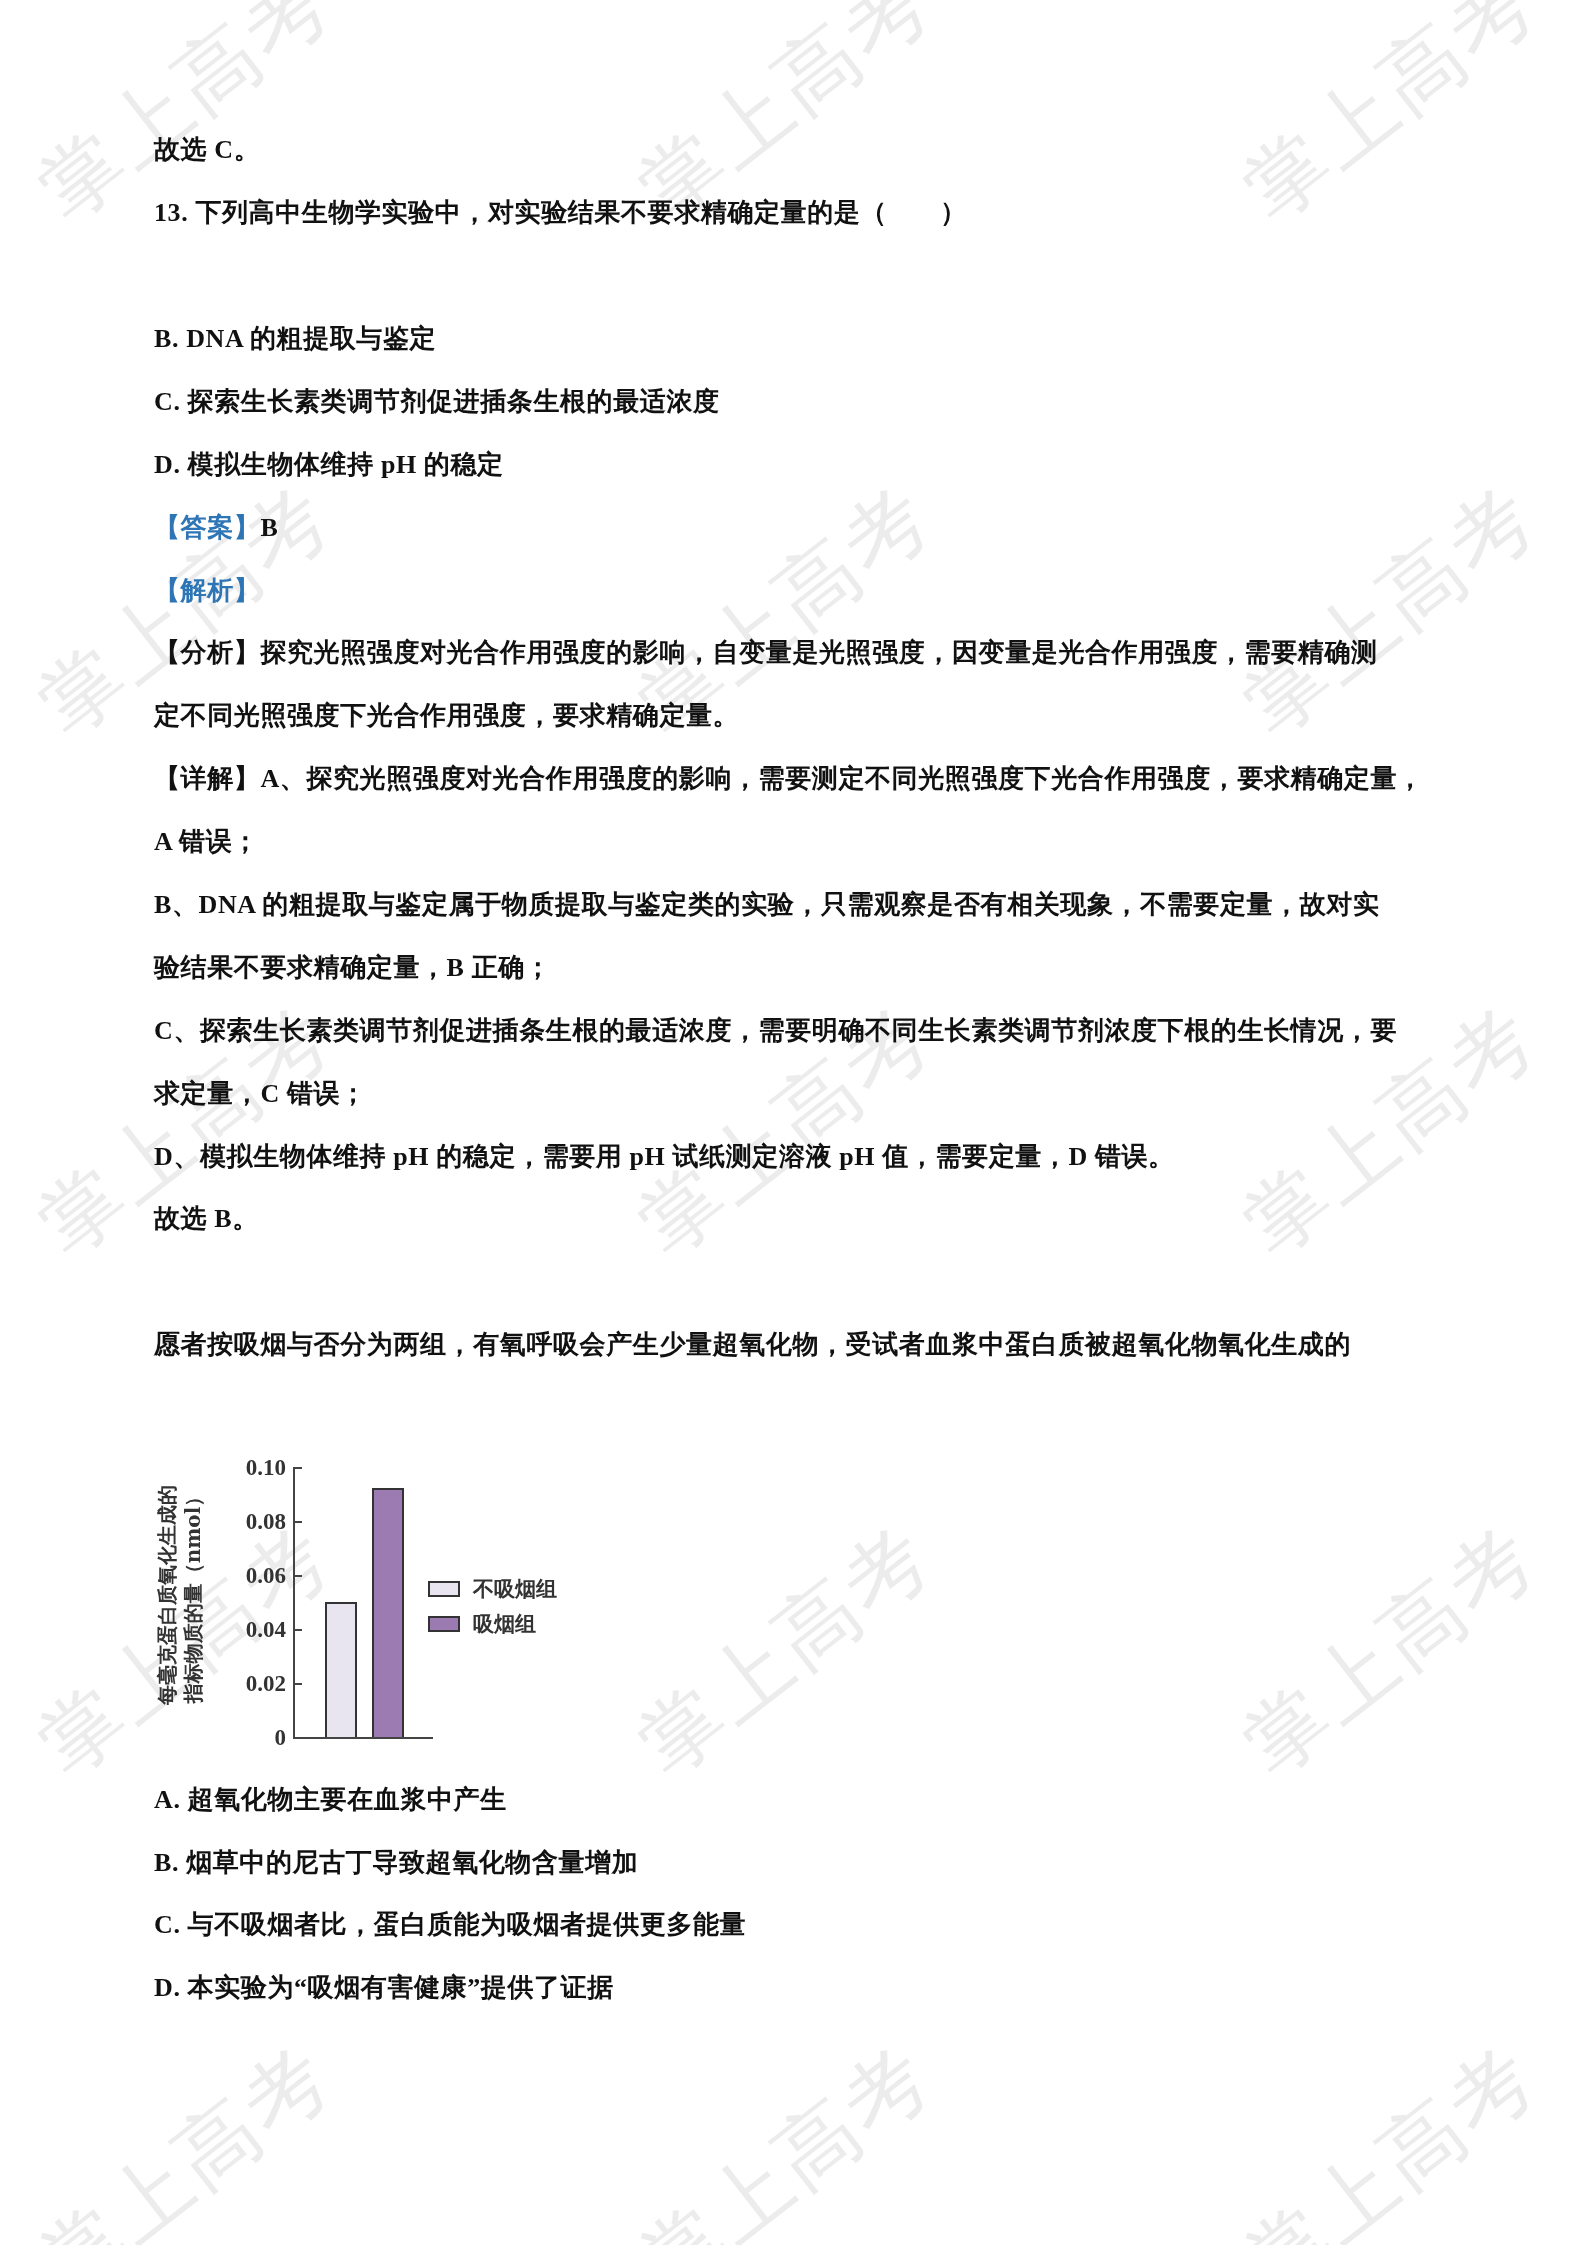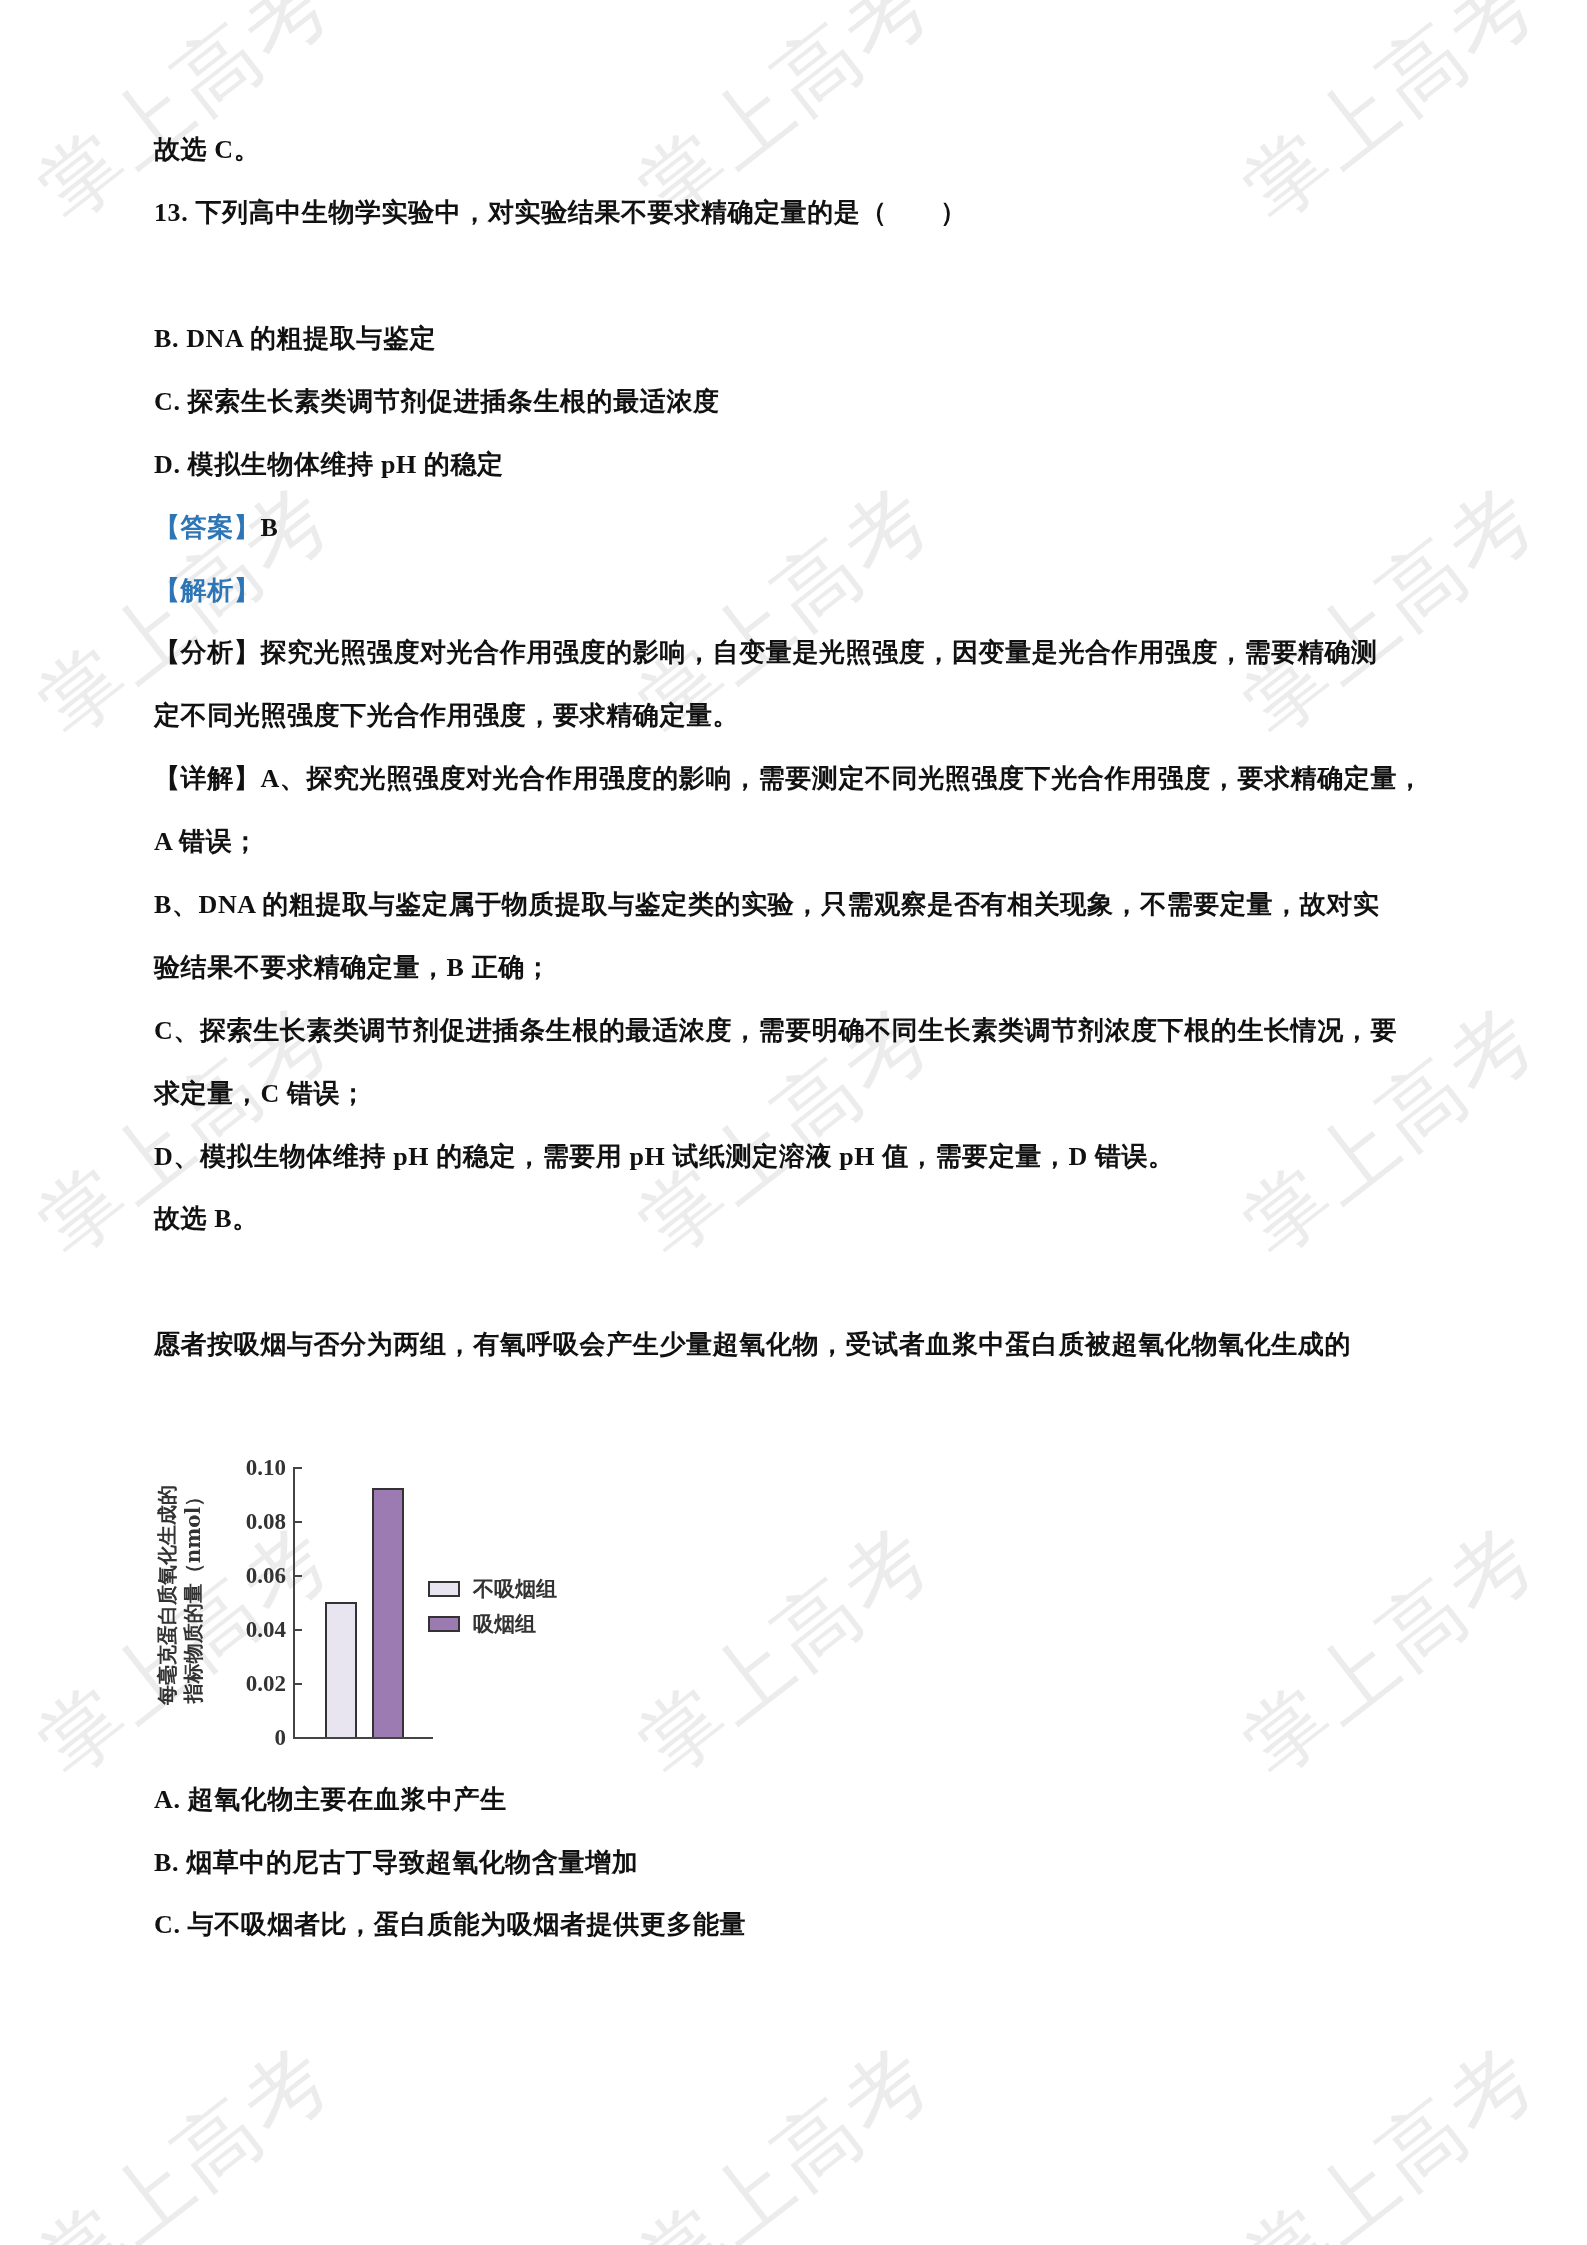--- a/index.html
+++ b/index.html
@@ -115,13 +115,14 @@
 
     <div class="legend-swatch" style="left:280px; top:131px; background:#e8e5f0;"></div>
     <div class="legend-text" style="left:325px; top:127px;">不吸烟组</div>
     <div class="legend-swatch" style="left:280px; top:166px; background:#9b7bb2;"></div>
     <div class="legend-text" style="left:325px; top:162px;">吸烟组</div>
   </div>
 
   <div class="line" style="top:1783px;">A. 超氧化物主要在血浆中产生</div>
   <div class="line" style="top:1846px;">B. 烟草中的尼古丁导致超氧化物含量增加</div>
   <div class="line" style="top:1908px;">C. 与不吸烟者比，蛋白质能为吸烟者提供更多能量</div>
+  <div class="line" style="top:1971px;">D. 本实验为“吸烟有害健康”提供了证据</div>
 </div>
 
 </body></html>

